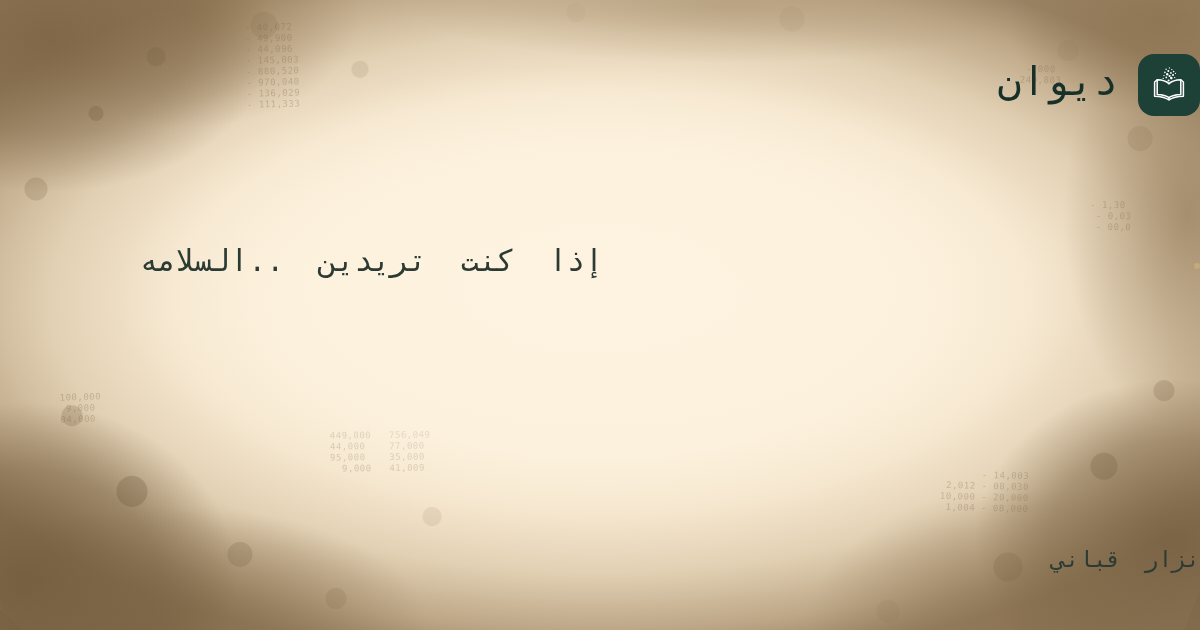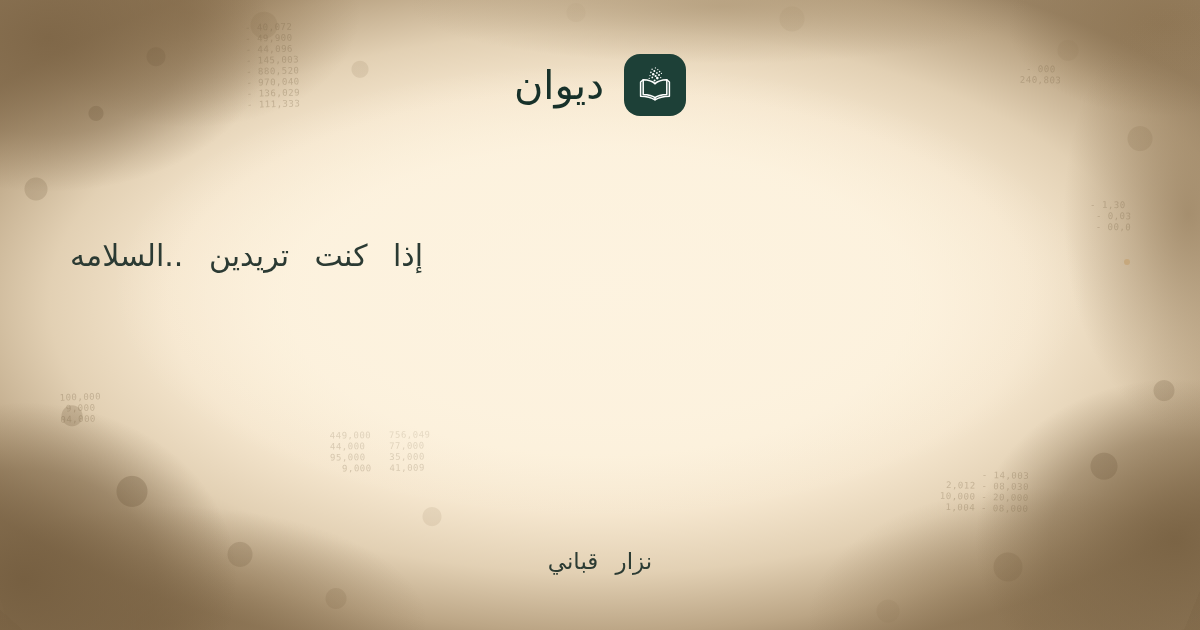--- a/index.html
+++ b/index.html
@@ -115,21 +115,21 @@
   }
 
   
   .content {
     position: relative;
     z-index: 5;
     width: 100%;
     height: 100%;
     display: flex;
     flex-direction: column;
-    align-items: center;
+    font-family: Liberation Mono, monospace;
   }
 
   .brand {
     margin-top: 54px;
     display: flex;
     flex-direction: row;
     align-items: center;
     gap: 20px;
   }
 
@@ -175,39 +175,38 @@
   .hemistich {
     flex: 1 1 0;
     font-size: 30px;
     line-height: 1.45;
     color: #2b3a33;
     word-spacing: 16px;
     letter-spacing: .3px;
     white-space: nowrap;
   }
   .hemistich-a { text-align: right;  padding-left: 26px; }
-  .hemistich-b { text-align: left;   padding-right: 26px; }
+  .hemistich-b { text-align: left;   padding-right: 26px; margin-top: 8px; }
 
   .verse-dot {
     flex: 0 0 auto;
     width: 6px;
     height: 6px;
     border-radius: 50%;
     background: #c6a87d;
     align-self: center;
     margin-top: 12px;
   }
 
   .footer {
     position: absolute;
     bottom: 54px;
     left: 0;
     right: 0;
     display: flex;
-    flex-direction: column;
     align-items: center;
     gap: 8px;
   }
 
   .poet {
     font-size: 23px;
     line-height: 1.2;
     color: #2c3b33;
     word-spacing: 10px;
     letter-spacing: .5px;

